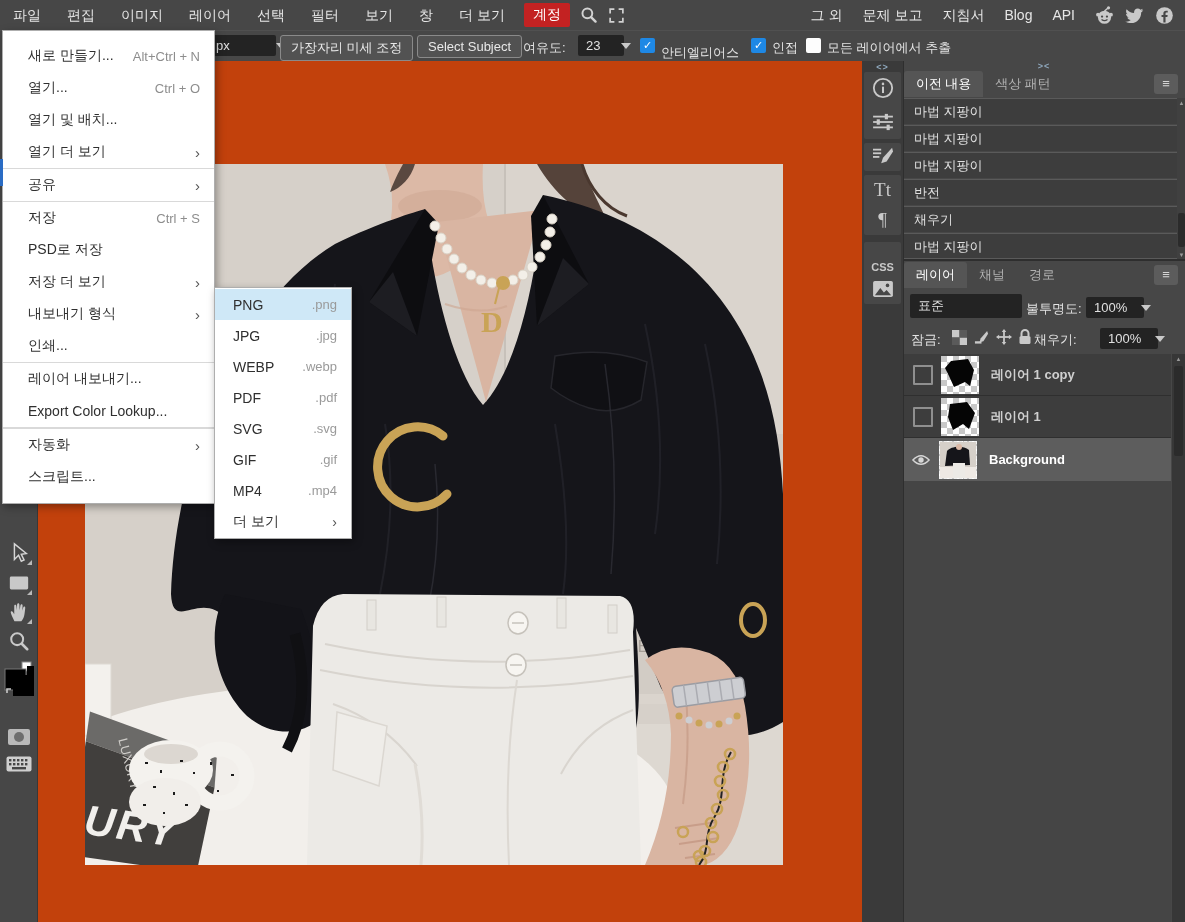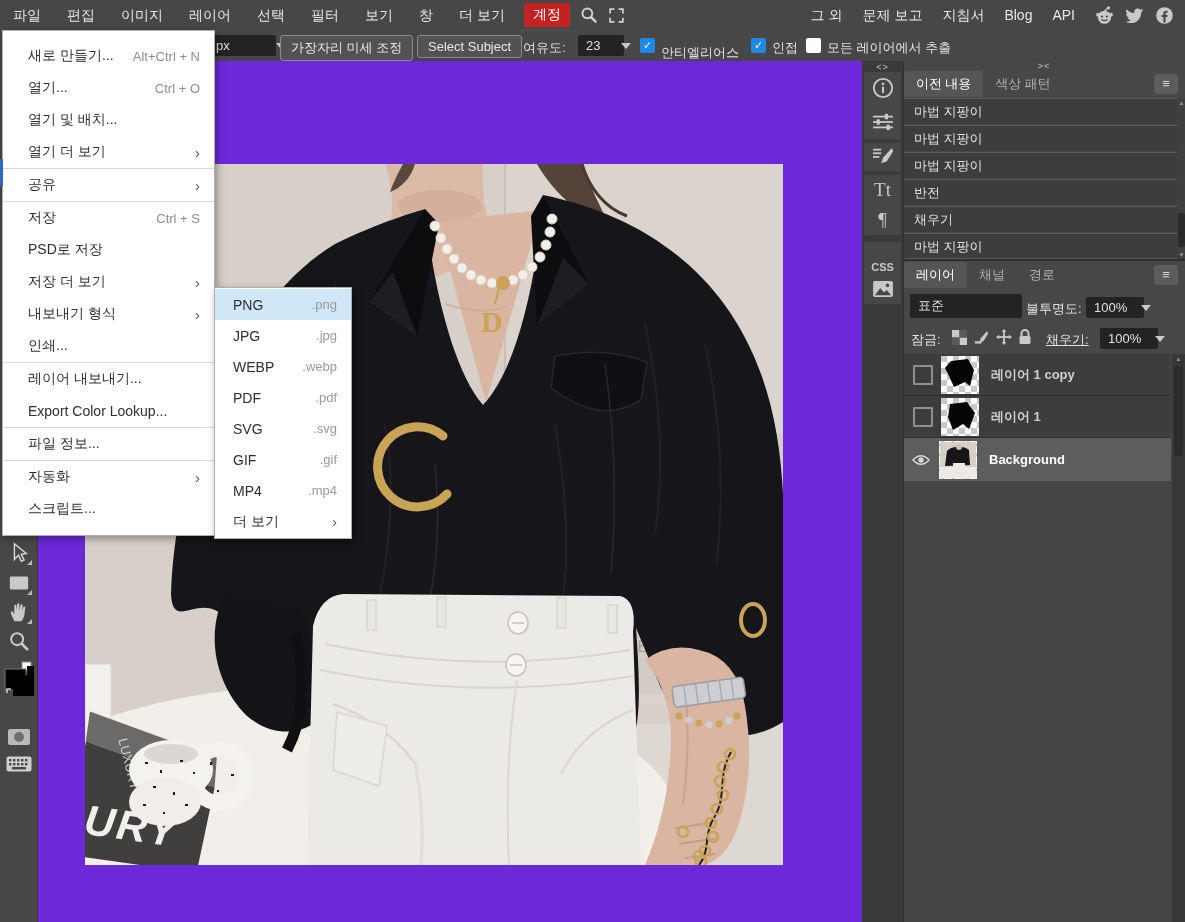--- a/index.html
+++ b/index.html
@@ -1,16 +1,16 @@
 <!DOCTYPE html>
 <html><head>
 <meta charset="utf-8">
 <style>
   html,body{margin:0;padding:0;background:#262626;font-family:"Liberation Sans","DejaVu Sans",sans-serif;}
-  .app{position:relative;width:1185px;height:922px;overflow:hidden;background:#6d28d9;color:#e3e3e3;font-size:14px;}
+  .app{position:relative;width:1185px;height:922px;overflow:hidden;background:#c2410c;color:#e3e3e3;font-size:14px;}
   
   .topbar{position:absolute;left:0;top:0;width:1185px;height:30px;background:#474747;display:flex;align-items:center;z-index:40;}
   .tb-item{padding:0 13px;line-height:30px;color:#e6e6e6;white-space:nowrap;cursor:default;}
   .tb-acct{background:#c32222;color:#fff;border-radius:2px;padding:3px 9px;margin-left:6px;white-space:nowrap;}
   .tb-ico{margin-left:10px;display:flex;align-items:center;}
   .tb-right{position:absolute;right:10px;top:0;height:30px;display:flex;align-items:center;}
   .tb-right .tb-item{padding:0 10px;}
   .soc{margin-left:9px;display:flex;align-items:center;}
   
   .optbar{position:absolute;left:0;top:30px;width:1185px;height:30px;background:#474747;border-top:1px solid #505050;display:flex;align-items:center;font-size:13px;z-index:20;}
@@ -484,21 +484,21 @@
             <polygon points="18,9 14.5,6.5 14.5,11.5"></polygon>
           </g>
         </svg>
     </span>
     <span class="lockico" style="position:absolute;left:114px;top:269px;">
       <svg width="14" height="16" viewBox="0 0 14 16">
           <path d="M3.5,7 V4.5 a3.5,3.5 0 0 1 7,0 V7" fill="none" stroke="#c9c9c9" stroke-width="2"></path>
           <rect x="1.5" y="7" width="11" height="8" rx="1.5" fill="#c9c9c9"></rect>
         </svg>
     </span>
-    <div style="position:absolute;left:142px;top:271px;text-decoration:underline;">채우기:</div>
+    <div style="position:absolute;left:130px;top:271px;">채우기:</div>
     <div class="dd" style="position:absolute;left:196px;top:268px;width:42px;">100%</div>
     <div class="tri" style="position:absolute;left:251px;top:276px;"></div>
 
     <div class="lrow" style="top:294px;">
       <div class="visbox"></div>
       <div class="thumb">
         <svg width="38" height="38" viewBox="0 0 38 38" style="position:absolute;left:0;top:0;">
             <path d="M10,5 L27,3 L33,14 L29,30 L24,26 L13,31 L8,20 L4,12 Z" fill="#050505"></path>
           </svg>
       </div>
@@ -579,23 +579,20 @@
         <span class="lab">인쇄...</span>
       </div>
     <div class="msep"></div>
     <div class="mi">
         <span class="lab">레이어 내보내기...</span>
       </div>
     <div class="mi">
         <span class="lab">Export Color Lookup...</span>
       </div>
     <div class="msep"></div>
-    <div class="mi">
-        <span class="lab">파일 정보...</span>
-      </div>
     <div class="msep"></div>
     <div class="mi">
         <span class="lab">자동화</span>
         <span class="arr">›</span>
       </div>
     <div class="mi">
         <span class="lab">스크립트...</span>
       </div>
   </div>
 

